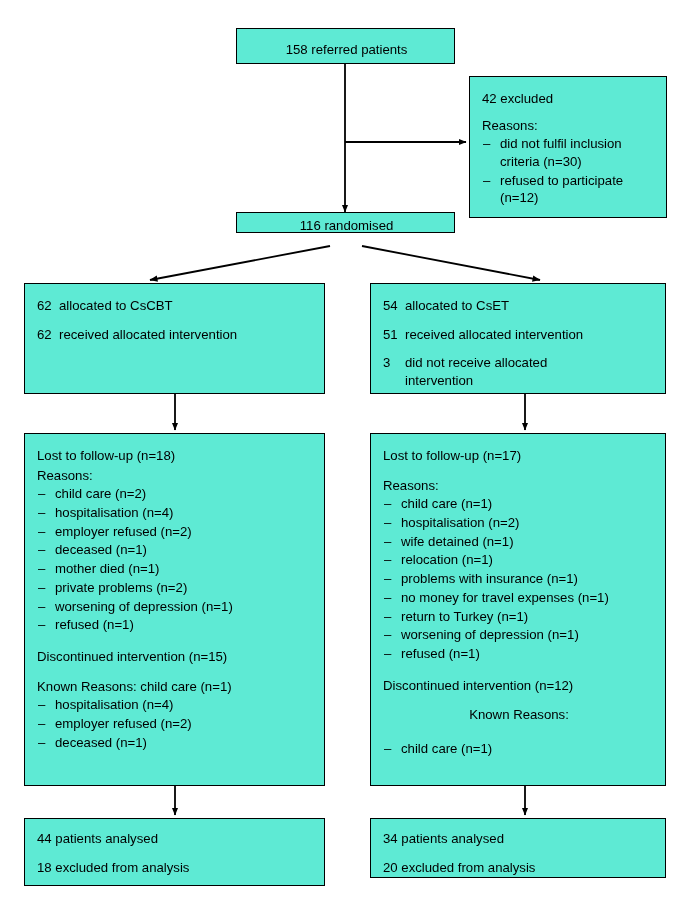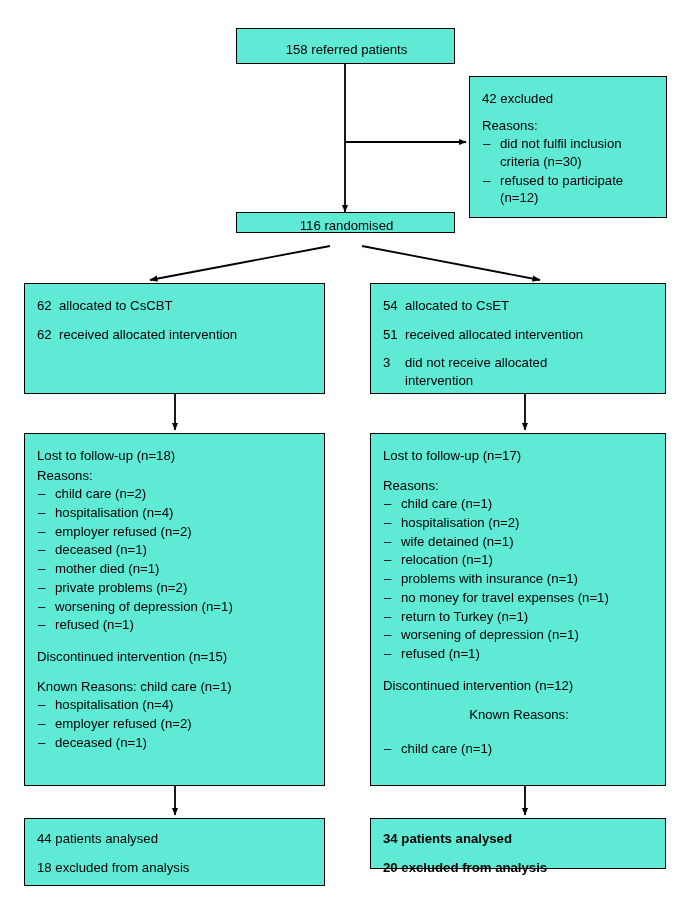--- a/index.html
+++ b/index.html
@@ -175,18 +175,18 @@
     <ul class="reasons">
       <li><span class="dash">–</span><span>child care (n=1)</span></li>
     </ul>
   </div>
 
   <div class="box" style="left:24px; top:818px; width:301px; height:68px; padding-top:11px;">
     <p style="margin-bottom:11px;">44 patients analysed</p>
     <p>18 excluded from analysis</p>
   </div>
 
-  <div class="box" style="left:370px; top:818px; width:296px; height:51px; padding-top:11px;font-weight:bold;">
+  <div class="box" style="left:370px; top:818px; width:296px; height:60px; padding-top:11px;">
     <p style="margin-bottom:11px;">34 patients analysed</p>
     <p>20 excluded from analysis</p>
   </div>
 
 </div>
 
 </body></html>

